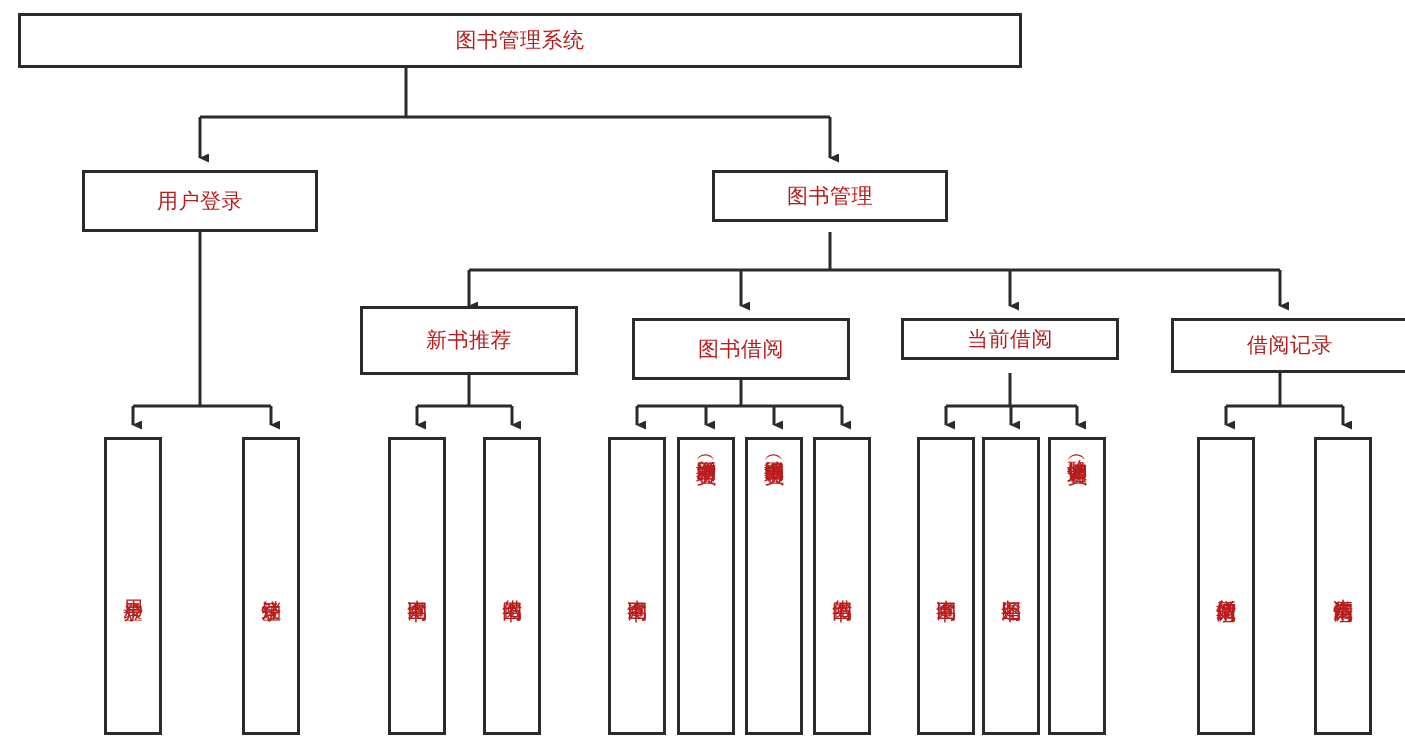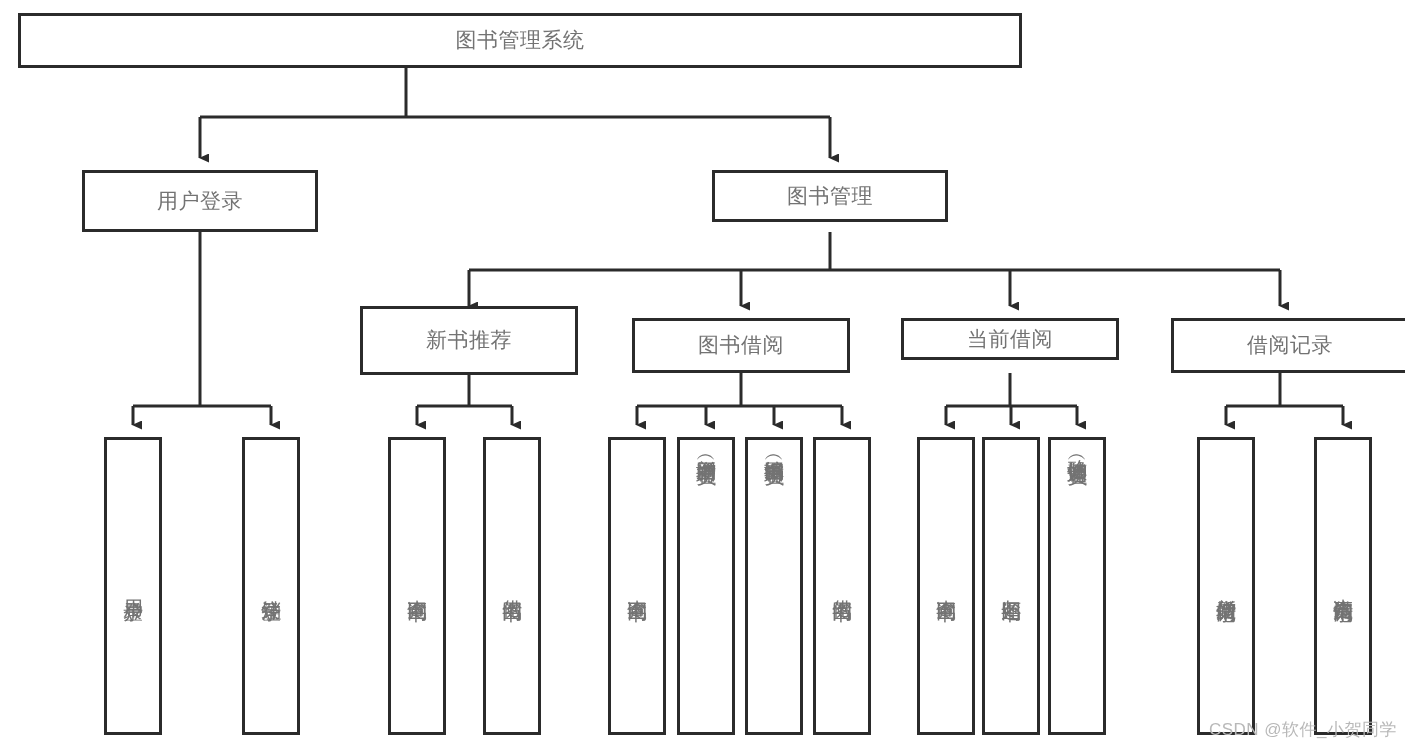--- a/index.html
+++ b/index.html
@@ -37,21 +37,21 @@
   .node-box.leaf {
     border-width: 3px;
     align-items: flex-start;
     justify-content: center;
     padding-top: 0;
   }
   .node-label {
     font-size: 21px;
     line-height: 1.08;
     letter-spacing: 0.5px;
-    color: #737373;
+    color: #b91c1c;
     white-space: nowrap;
     text-align: center;
   }
   .node-label.vertical {
     writing-mode: vertical-rl;
     text-orientation: upright;
     font-size: 20px;
     line-height: 1.18;
     letter-spacing: 1px;
     white-space: pre;
@@ -146,21 +146,21 @@
       <div class="node-box level1" style="left: 712px; top: 170px; width: 236px; height: 52px;">
         <div class="leaf-inner">
           <span class="node-label">图书管理</span>
         </div>
       </div>
       <div class="node-box level2" style="left: 360px; top: 306px; width: 218px; height: 69px; align-items: center;">
         <div class="leaf-inner">
           <span class="node-label">新书推荐</span>
         </div>
       </div>
-      <div class="node-box level2" style="left: 632px; top: 318px; width: 218px; height: 55px;">
+      <div class="node-box level2" style="left: 632px; top: 318px; width: 218px; height: 62px;">
         <div class="leaf-inner">
           <span class="node-label">图书借阅</span>
         </div>
       </div>
       <div class="node-box level2" style="left: 901px; top: 318px; width: 218px; height: 42px;">
         <div class="leaf-inner">
           <span class="node-label">当前借阅</span>
         </div>
       </div>
       <div class="node-box level2" style="left: 1171px; top: 318px; width: 238px; height: 55px;">
@@ -227,14 +227,13 @@
         <div class="leaf-inner">
           <span class="node-label vertical">新增借阅记录</span>
         </div>
       </div>
       <div class="node-box level3 leaf" style="left: 1314px; top: 437px; width: 58px; height: 298px;">
         <div class="leaf-inner">
           <span class="node-label vertical">查询借阅记录</span>
         </div>
       </div>
     </div>
-  <div class="watermark">CSDN @软件_小贺同学</div>
 </div>
 
 </body></html>

